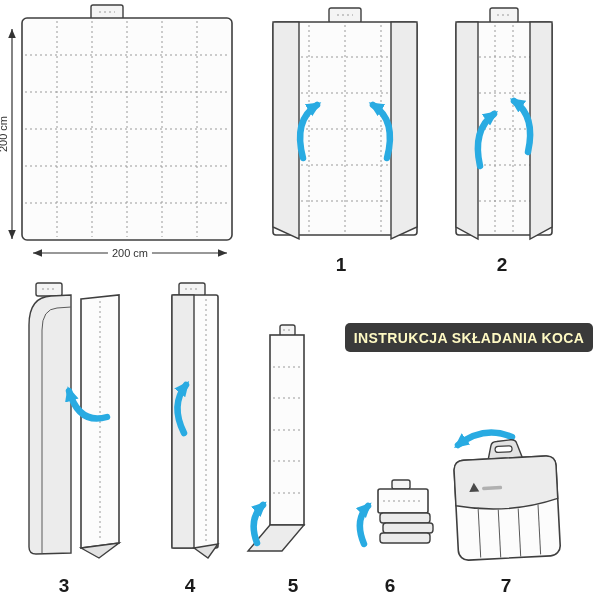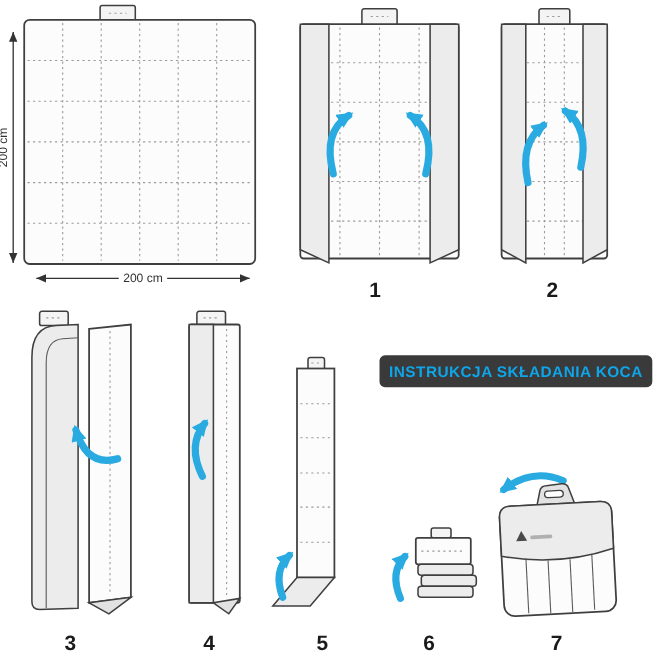--- a/index.html
+++ b/index.html
@@ -21,21 +21,21 @@
   .fold-arrow{stroke:#29ABE2;stroke-width:6.5;fill:none;stroke-linecap:round;}
 
   
   .label{position:absolute;color:#1a1a1a;white-space:nowrap;}
   .step-num{font-size:19px;font-weight:bold;transform:translateX(-50%);}
   .dim-label{font-size:11px;color:#333;background:#fff;padding:0 4px;}
   .dim-label.h{transform:translate(-50%,-50%);}
   .dim-label.v{transform:translate(-50%,-50%) rotate(-90deg);}
   .banner{
     position:absolute;left:345px;top:323px;width:248px;height:29px;
-    background:#3a3a3a;color:#0ea5e9;border-radius:5px;
+    background:#3a3a3a;color:#fef9c3;border-radius:5px;
     display:flex;align-items:center;justify-content:center;
     font-size:14px;font-weight:bold;letter-spacing:.4px;
   }
 </style>
 </head>
 <body>
 
 <svg class="stage" viewBox="0 0 600 600">
   <defs>
     <marker id="dim" markerUnits="userSpaceOnUse" markerWidth="12" markerHeight="12" refX="9" refY="5" orient="auto-start-reverse">

